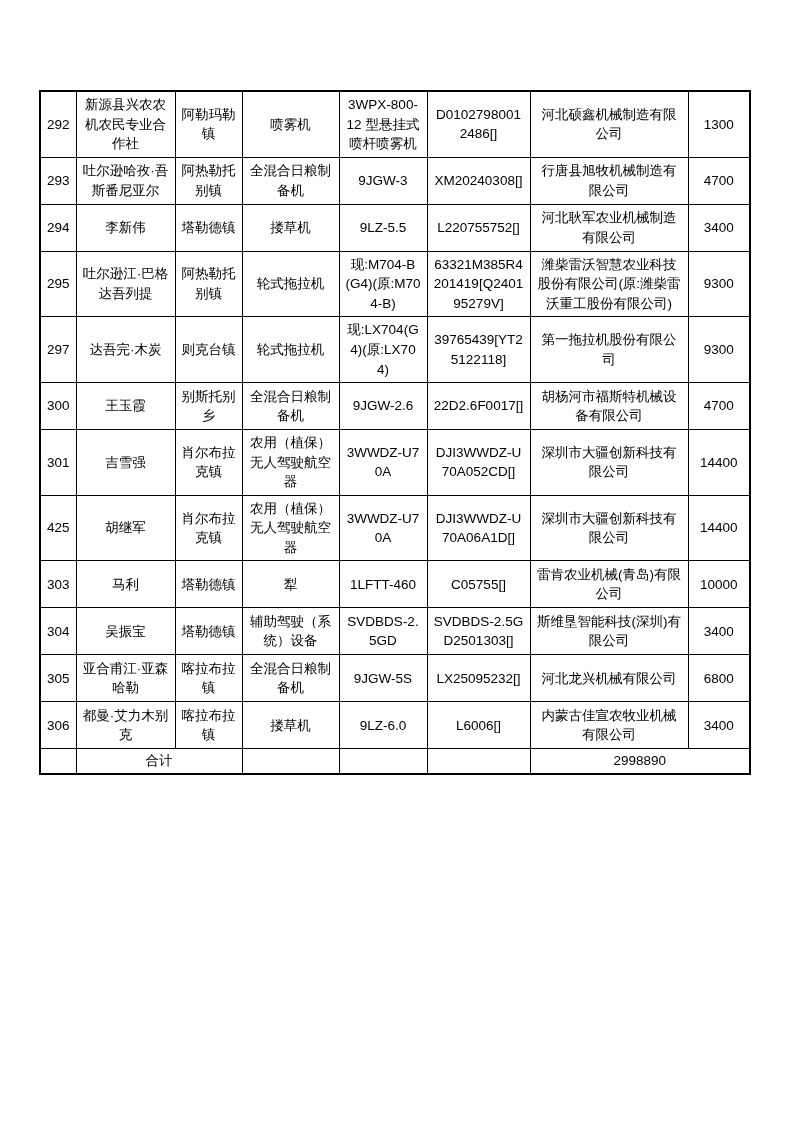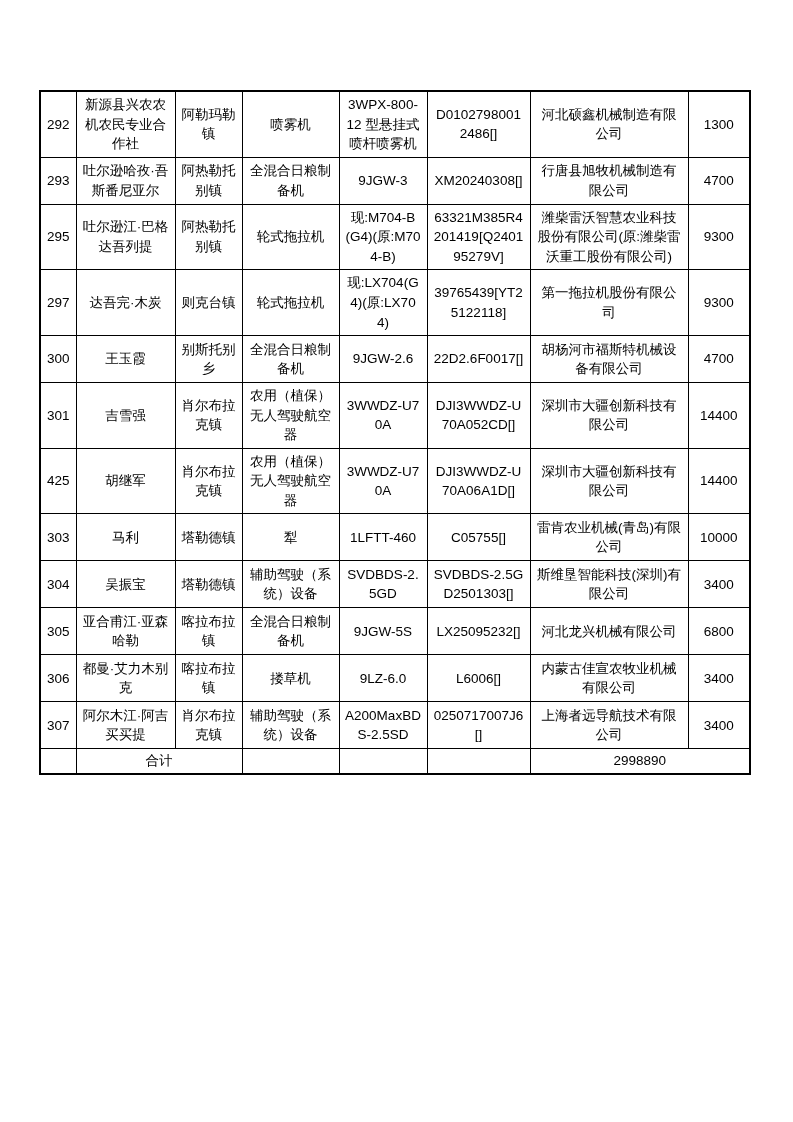--- a/index.html
+++ b/index.html
@@ -78,20 +78,30 @@
     <td class="col-no">293</td>
     <td class="col-name">吐尔逊哈孜·吾斯番尼亚尔</td>
     <td class="col-town">阿热勒托别镇</td>
     <td class="col-type">全混合日粮制备机</td>
     <td class="col-model">9JGW-3</td>
     <td class="col-serial">XM20240308[]</td>
     <td class="col-manufacturer">行唐县旭牧机械制造有限公司</td>
     <td class="col-amount">4700</td>
   </tr>
         <tr>
+    <td class="col-no">294</td>
+    <td class="col-name">李新伟</td>
+    <td class="col-town">塔勒德镇</td>
+    <td class="col-type">搂草机</td>
+    <td class="col-model">9LZ-5.5</td>
+    <td class="col-serial">L220755752[]</td>
+    <td class="col-manufacturer">河北耿军农业机械制造有限公司</td>
+    <td class="col-amount">3400</td>
+  </tr>
+        <tr>
     <td class="col-no">295</td>
     <td class="col-name">吐尔逊江·巴格达吾列提</td>
     <td class="col-town">阿热勒托别镇</td>
     <td class="col-type">轮式拖拉机</td>
     <td class="col-model">现:M704-B(G4)(原:M704-B)</td>
     <td class="col-serial">63321M385R4201419[Q240195279V]</td>
     <td class="col-manufacturer">潍柴雷沃智慧农业科技股份有限公司(原:潍柴雷沃重工股份有限公司)</td>
     <td class="col-amount">9300</td>
   </tr>
         <tr>
@@ -167,30 +177,20 @@
         <tr>
     <td class="col-no">306</td>
     <td class="col-name">都曼·艾力木别克</td>
     <td class="col-town">喀拉布拉镇</td>
     <td class="col-type">搂草机</td>
     <td class="col-model">9LZ-6.0</td>
     <td class="col-serial">L6006[]</td>
     <td class="col-manufacturer">内蒙古佳宣农牧业机械有限公司</td>
     <td class="col-amount">3400</td>
   </tr>
-        <tr>
-    <td class="col-no">307</td>
-    <td class="col-name">阿尔木江·阿吉买买提</td>
-    <td class="col-town">肖尔布拉克镇</td>
-    <td class="col-type">辅助驾驶（系统）设备</td>
-    <td class="col-model">A200MaxBDS-2.5SD</td>
-    <td class="col-serial">0250717007J6[]</td>
-    <td class="col-manufacturer">上海者远导航技术有限公司</td>
-    <td class="col-amount">3400</td>
-  </tr>
       </tbody>
     <tbody>
       <tr class="total-row">
         <td></td>
         <td colspan="2">合计</td>
         <td></td>
         <td></td>
         <td></td>
         <td colspan="2">2998890</td>
       </tr>

